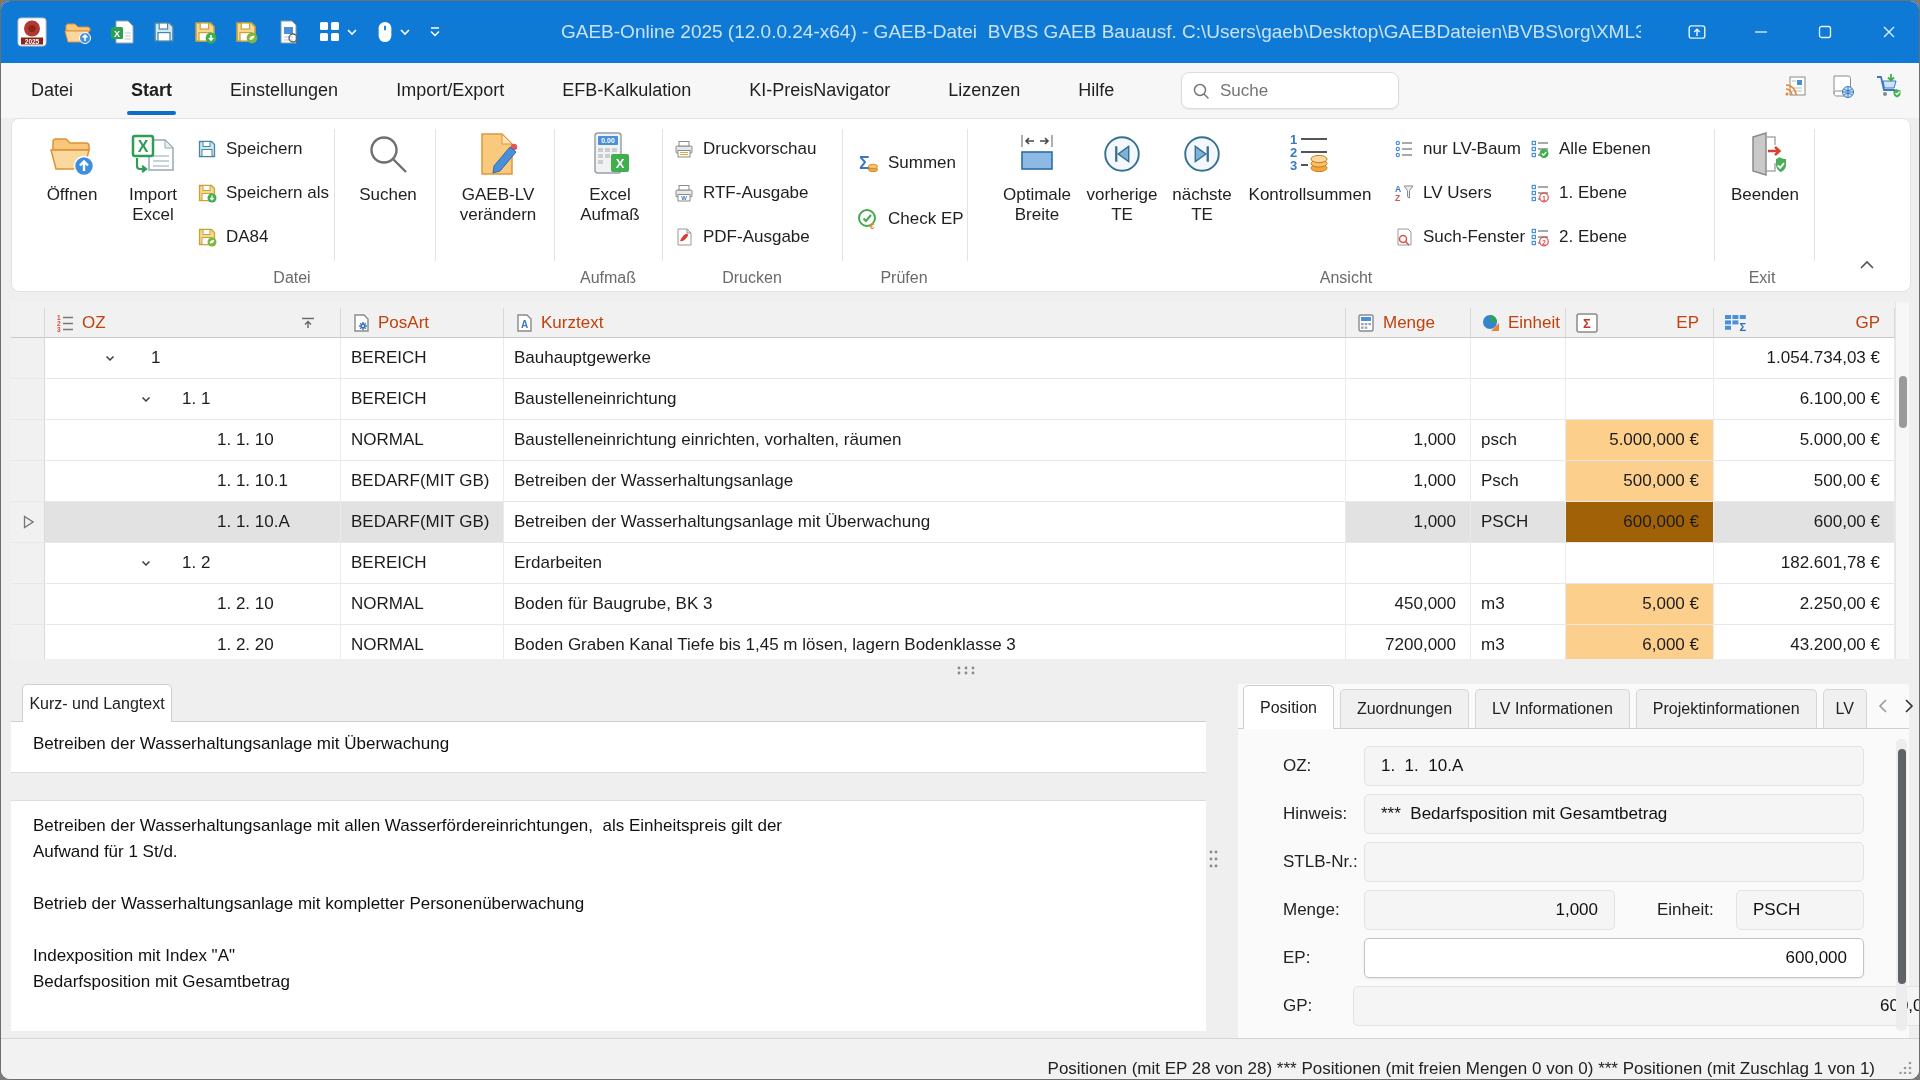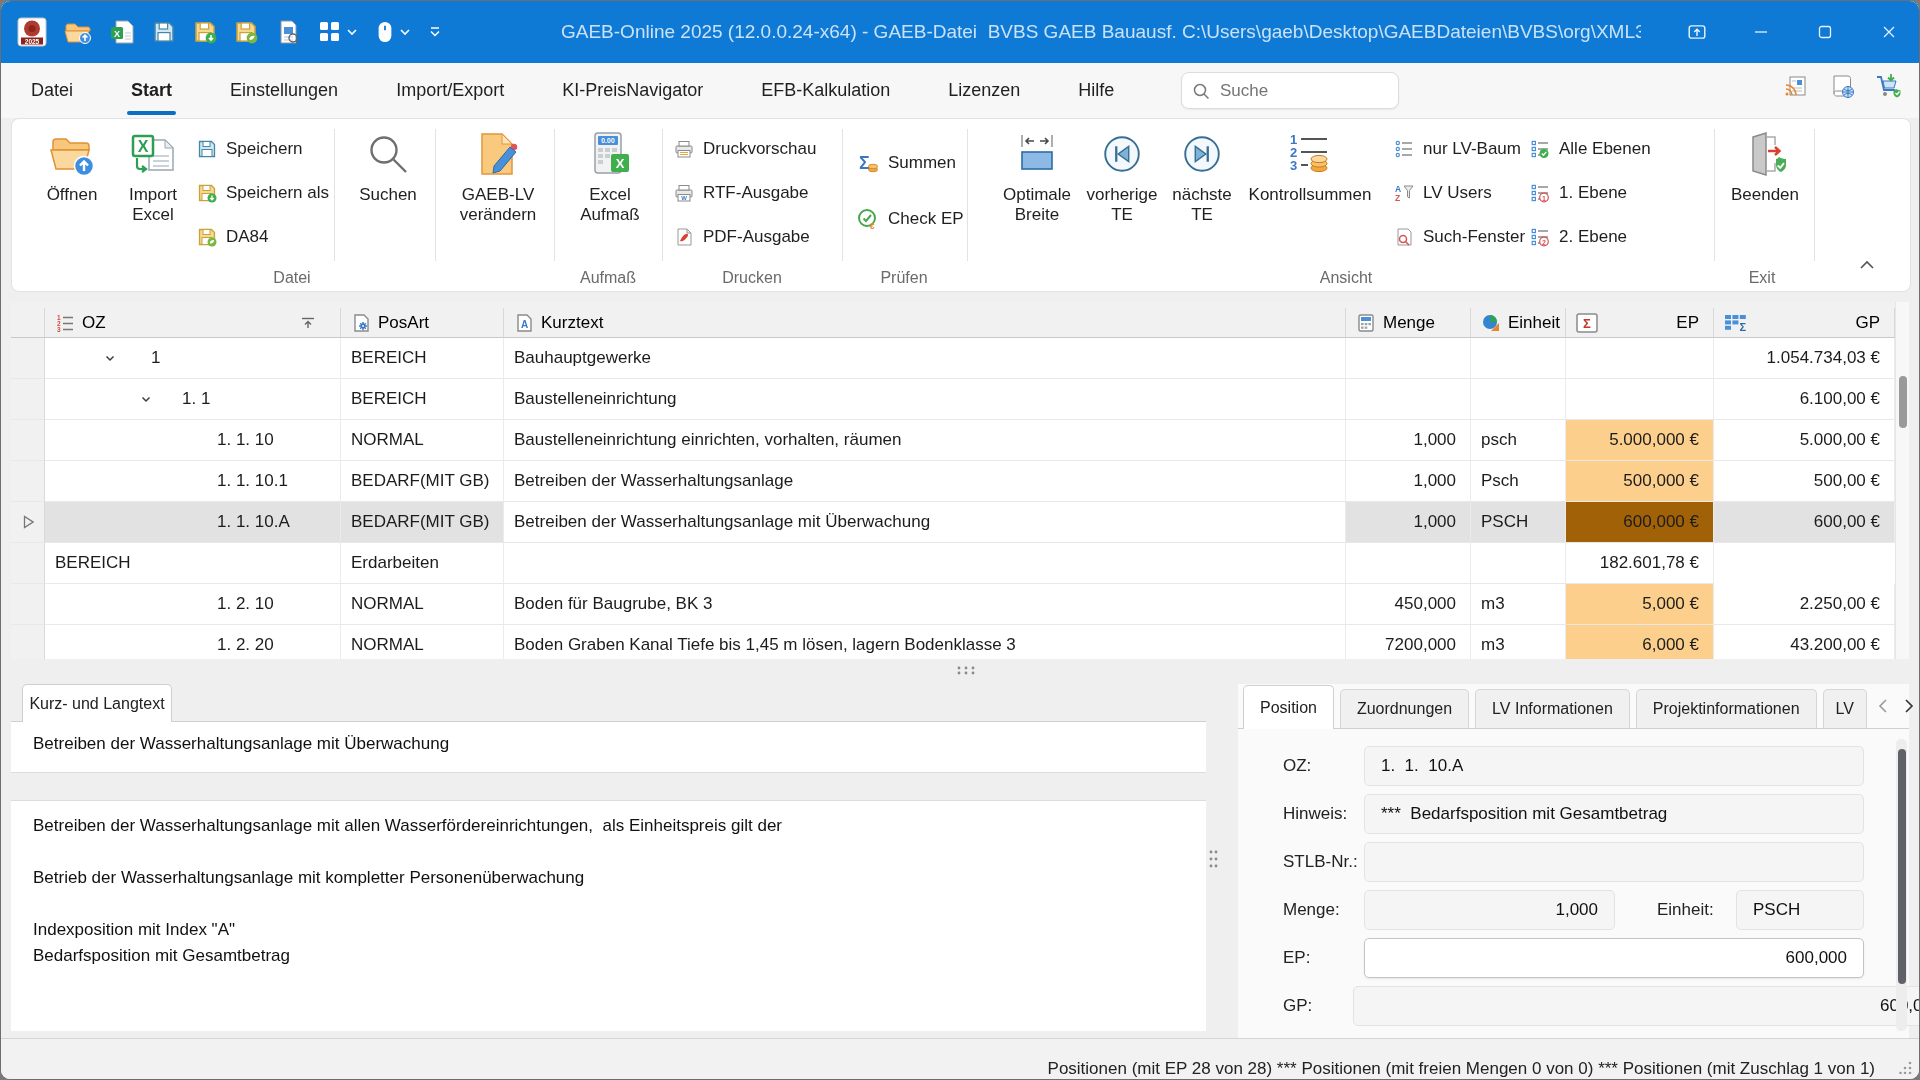--- a/index.html
+++ b/index.html
@@ -28,21 +28,21 @@
   .blbl{margin-top:6px;font-size:17px;line-height:20px;color:#1f1f1f;text-align:center;}
   .stack{position:absolute;top:16px;display:flex;flex-direction:column;gap:16px;}
   .sbtn{display:flex;align-items:center;gap:9px;height:28px;font-size:17px;color:#1f1f1f;white-space:nowrap;cursor:default;}
   .rsep{position:absolute;top:10px;height:132px;width:1px;background:#e3e3e3;}
   .glabel{position:absolute;top:150px;transform:translateX(-50%);font-size:16px;color:#6a6a6a;white-space:nowrap;}
   .ribbon-collapse{position:absolute;left:1838px;top:132px;width:34px;height:28px;display:flex;align-items:center;justify-content:center;border-radius:4px;}
   
   .grid{position:absolute;left:10px;top:301px;width:1898px;height:357px;background:#fff;overflow:hidden;}
   .thead,.trow{display:grid;grid-template-columns:34px 296px 163px 842px 125px 95px 148px 181px;}
   .thead{height:36px;background:#f1f1f1;}
-  .thead .c{border-right:1px solid #d8d8d8;border-bottom:1px solid #c9c9c9;color:#000000;margin-top:6px;}
+  .thead .c{border-right:1px solid #d8d8d8;border-bottom:1px solid #c9c9c9;color:#c2410c;margin-top:6px;}
   .trow{height:41px;}
   .c{display:flex;align-items:center;font-size:17px;color:#1c1c1c;padding:0 10px;border-right:1px solid #ebebeb;border-bottom:1px solid #e8e8e8;overflow:hidden;white-space:pre;}
   .gut{background:#f1f1f1;border-right:1px solid #d9d9d9;padding:0;justify-content:center;}
   .num{justify-content:flex-end;padding-right:14px;}
   .hl{background:#fcd08c;}
   .sel .c{background:#e2e2e2;}
   .sel .c.kw{background:#fff;}
   .sel .c.hl{background:#a16207;}
   .sel .c.gut{background:#f1f1f1;}
   .chev{display:inline-flex;width:16px;}
@@ -209,22 +209,22 @@
       </span>
     </div>
   </div>
 
   <div class="tabrow">
     <div class="tabs">
       <span class="tab">Datei</span>
       <span class="tab active">Start</span>
       <span class="tab">Einstellungen</span>
       <span class="tab">Import/Export</span>
+      <span class="tab">EFB-Kalkulation</span>
       <span class="tab">KI-PreisNavigator</span>
-      <span class="tab">EFB-Kalkulation</span>
       <span class="tab">Lizenzen</span>
       <span class="tab">Hilfe</span>
     </div>
     <div class="searchbox">
       <svg width="18" height="18" viewBox="0 0 18 18">
           <circle cx="8" cy="8" r="5.5" fill="none" stroke="#777" stroke-width="1.5"></circle>
           <path d="M12 12l4.5 4.5" stroke="#777" stroke-width="1.5"></path>
         </svg>
       <input type="text" placeholder="Suche" style="">
     </div>
@@ -714,20 +714,23 @@
       <div class="c">BEDARF(MIT GB)</div>
       <div class="c kw">Betreiben der Wasserhaltungsanlage mit Überwachung</div>
       <div class="c num">1,000</div>
       <div class="c">PSCH</div>
       <div class="c num hl">600,000 €</div>
       <div class="c num">600,00 €</div>
     </div>
 
     <div class="trow">
       <div class="c gut"></div>
+      <div class="c ozl2"><span class="chev"><svg width="14" height="14" viewBox="0 0 14 14">
+              <path d="M3.5 5.5 7 9l3.5-3.5" fill="none" stroke="#3c3c3c" stroke-width="1.5"></path>
+            </svg></span><span class="oztext">1. 2</span></div>
       <div class="c">BEREICH</div>
       <div class="c kw">Erdarbeiten</div>
       <div class="c num"></div>
       <div class="c"></div>
       <div class="c num"></div>
       <div class="c num">182.601,78 €</div>
     </div>
 
     <div class="trow">
       <div class="c gut"></div>
@@ -784,20 +787,21 @@
   <div class="lpanel">
     <div class="ltabs">
       <div class="ltab">Kurz- und Langtext</div>
     </div>
     <div class="kurzbox">
       <div>Betreiben der Wasserhaltungsanlage mit Überwachung</div>
     </div>
     <div class="midband"></div>
     <div class="langbox">
       <div class="ltl">Betreiben der Wasserhaltungsanlage mit allen Wasserfördereinrichtungen,  als Einheitspreis gilt der</div>
+      <div class="ltl">Aufwand für 1 St/d.</div>
       <div class="ltl"></div>
       <div class="ltl">Betrieb der Wasserhaltungsanlage mit kompletter Personenüberwachung</div>
       <div class="ltl"></div>
       <div class="ltl">Indexposition mit Index "A"</div>
       <div class="ltl">Bedarfsposition mit Gesamtbetrag</div>
     </div>
   </div>
 
   <div class="rpanel">
     <div class="rtabs">

